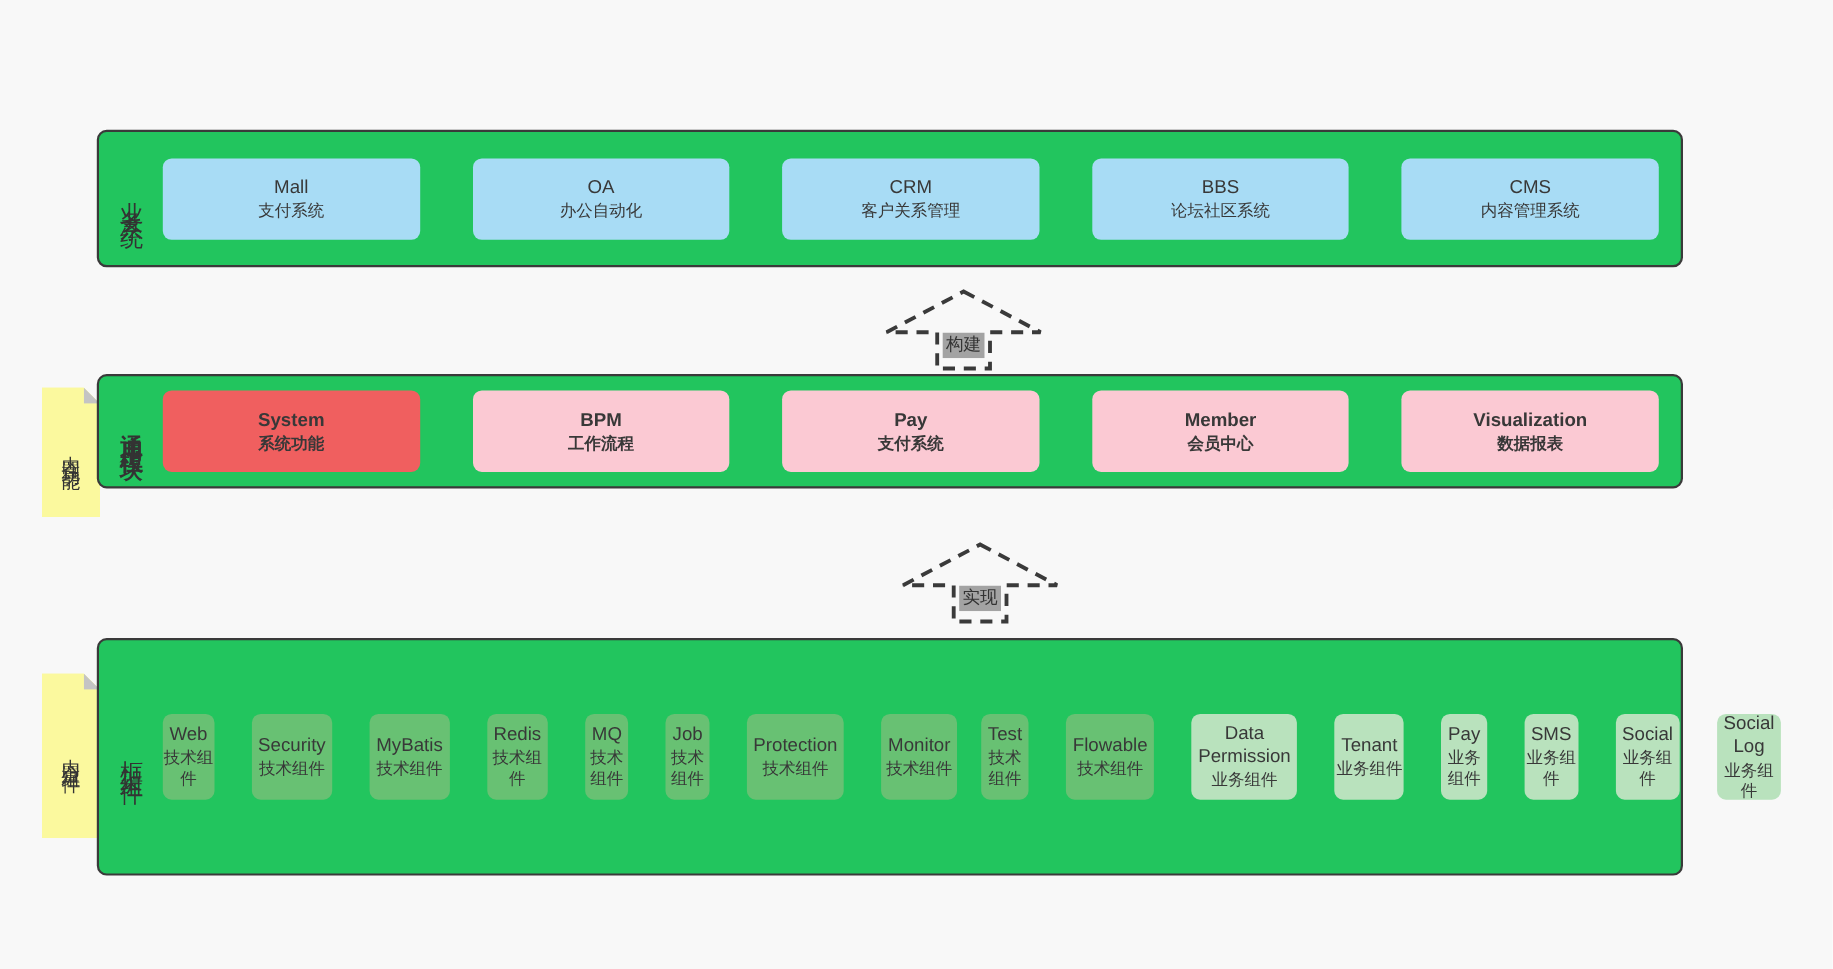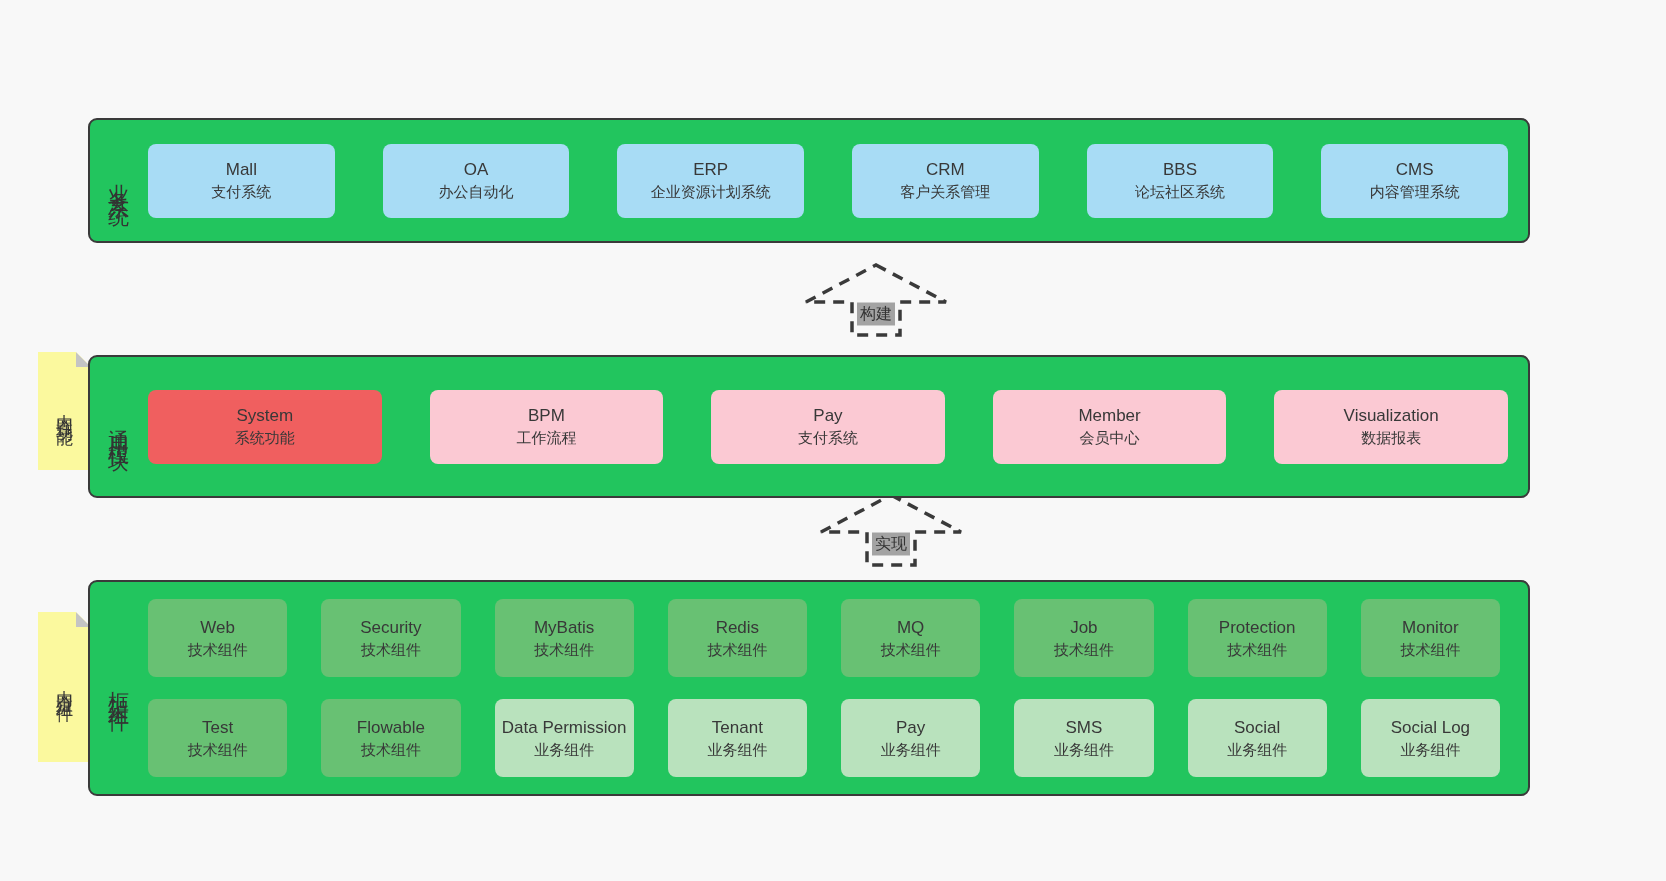--- a/index.html
+++ b/index.html
@@ -15,41 +15,41 @@
   .layer{
     position:absolute;left:88px;width:1442px;
     background:#22c55e;
     border:2px solid #3a3a3a;
     border-radius:9px;
     box-sizing:border-box;
     display:flex;align-items:center;
     z-index:1;
   }
   #layer-business{top:118px;height:125px;}
-  #layer-modules{top:355px;height:143px;}
+  #layer-modules{top:340px;height:104px;font-weight:bold;}
   #layer-components{top:580px;height:216px;}
 
   .label-col{
     width:58px;align-self:stretch;flex:0 0 58px;
     display:flex;align-items:center;justify-content:center;
   }
   .vtext{
     writing-mode:vertical-rl;
     text-orientation:upright;
     font-size:21px;line-height:1;
     letter-spacing:7px;
     color:#333;
   }
   
   .row6{
     flex:1;display:flex;align-items:center;
     gap:48px;padding-right:20px;
   }
   .rows-wrap{
-    flex:1;display:flex;flex-direction:column;justify-content:flex-start;
+    flex:1;display:flex;flex-direction:row;justify-content:flex-start;
     gap:22px;padding-right:28px;
   }
   .row8{display:flex;gap:34px;}
   .node{
     flex:1;height:74px;border-radius:8px;
     display:flex;flex-direction:column;align-items:center;justify-content:center;
     text-align:center;
   }
   .row8 .node{height:78px;}
   .node .name{font-size:17px;line-height:1.25;padding:0 6px;}
@@ -104,24 +104,20 @@
     <div class="row6">
       <div class="node blue">
         <span class="name">Mall</span>
         <span class="desc">支付系统</span>
       </div>
       <div class="node blue">
         <span class="name">OA</span>
         <span class="desc">办公自动化</span>
       </div>
       <div class="node blue">
-        <span class="name">ERP</span>
-        <span class="desc">企业资源计划系统</span>
-      </div>
-      <div class="node blue">
         <span class="name">CRM</span>
         <span class="desc">客户关系管理</span>
       </div>
       <div class="node blue">
         <span class="name">BBS</span>
         <span class="desc">论坛社区系统</span>
       </div>
       <div class="node blue">
         <span class="name">CMS</span>
         <span class="desc">内容管理系统</span>

